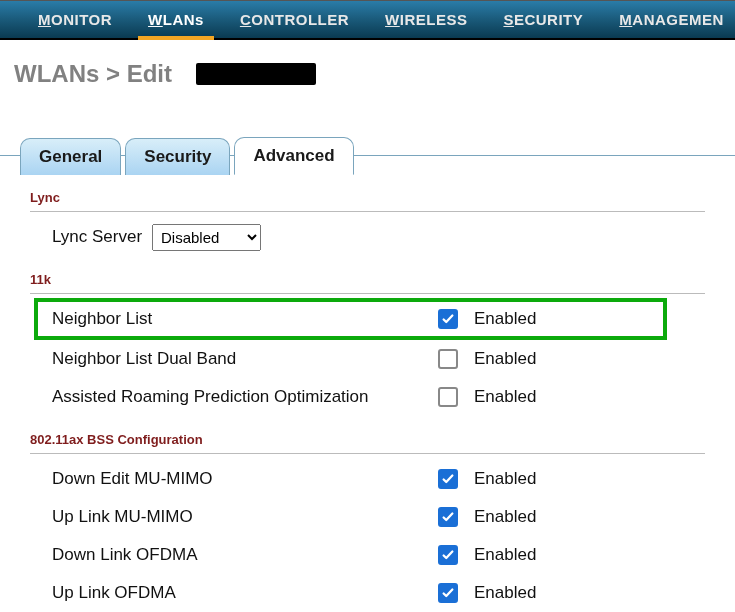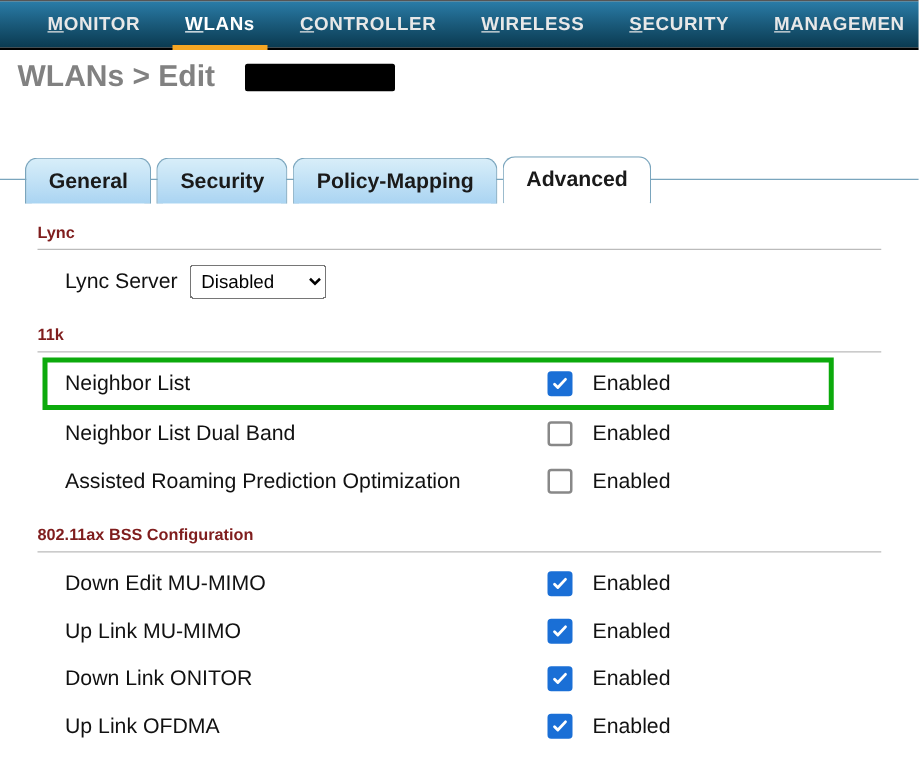--- a/index.html
+++ b/index.html
@@ -32,21 +32,21 @@
     }
     .topnav-item.active::after {
       content: "";
       position: absolute;
       left: 8px; right: 8px; bottom: -2px;
       height: 4px;
       background: #f5a623;
     }
     
     .page-title-row {
-      padding: 8px 14px 26px;
+      padding: 20px 14px 26px;
       display: flex;
       align-items: center;
       gap: 24px;
     }
     .page-title {
       font-size: 24px;
       color: #818181;
       font-weight: bold;
     }
     .redacted {
@@ -186,21 +186,20 @@
 </div>
 
 <div class="page-title-row">
   <div class="page-title">WLANs &gt; Edit</div>
   <div class="redacted"></div>
 </div>
 
 <div class="tabs-row">
   <div class="tab">General</div>
   <div class="tab">Security</div>
-  <div class="tab">Policy-Mapping</div>
   <div class="tab active">Advanced</div>
 </div>
 
 <div class="tab-body">
 
   <div class="section-header">Lync</div>
   <hr class="section-rule">
   <div class="form-row lync">
     <div class="form-label">Lync Server</div>
     <select class="form-ctrl lync-ctrl-col">
@@ -264,21 +263,21 @@
       <span class="check checked">
         <svg viewBox="0 0 16 16">
             <path d="M3 8.5l3 3 7-7.5" stroke="#fff" stroke-width="2.6" fill="none" stroke-linecap="round" stroke-linejoin="round"></path>
           </svg>
       </span>
     </div>
     <div class="status-text">Enabled</div>
   </div>
 
   <div class="form-row">
-    <div class="form-label">Down Link ONITOR</div>
+    <div class="form-label">Down Link OFDMA</div>
     <div class="checkbox-cell">
       <span class="check checked">
         <svg viewBox="0 0 16 16">
             <path d="M3 8.5l3 3 7-7.5" stroke="#fff" stroke-width="2.6" fill="none" stroke-linecap="round" stroke-linejoin="round"></path>
           </svg>
       </span>
     </div>
     <div class="status-text">Enabled</div>
   </div>
 

